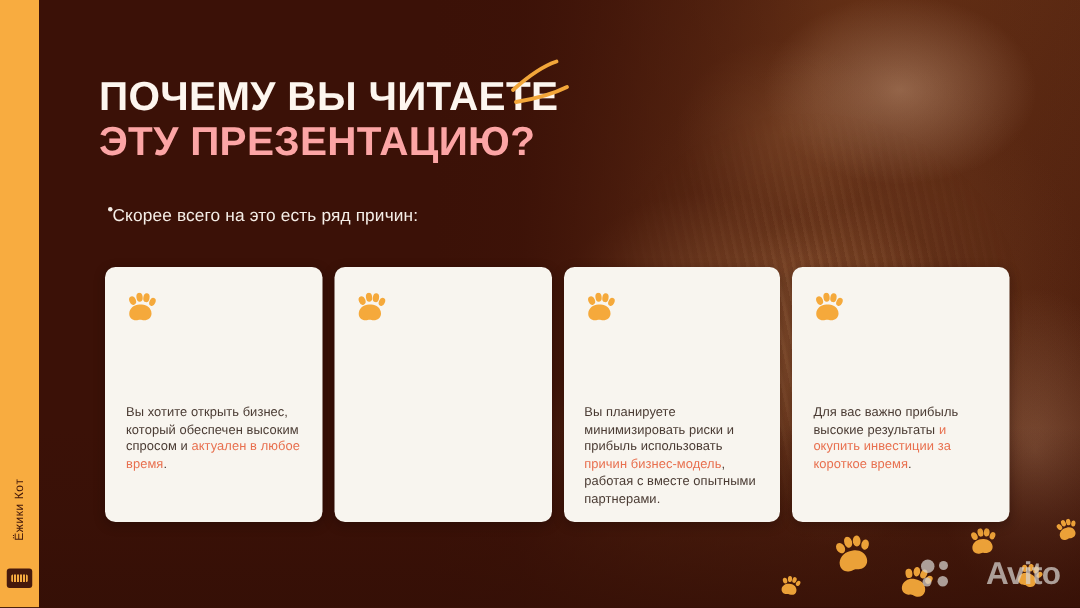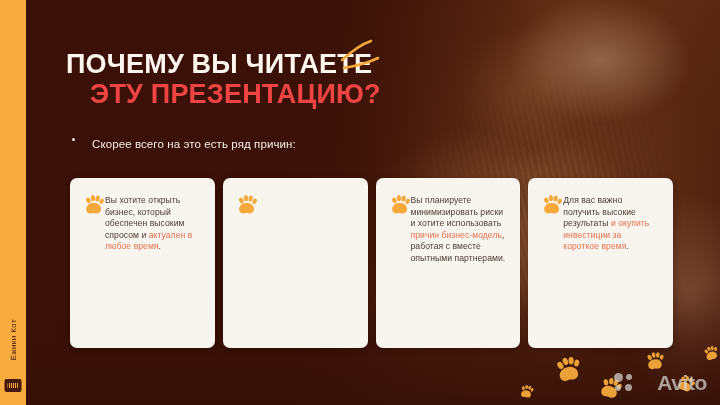--- a/index.html
+++ b/index.html
@@ -97,34 +97,34 @@
     z-index: 5;
   }
   .headline .l1, .headline .l2 {
     font-size: 27px;
     line-height: 30px;
     font-weight: 700;
     letter-spacing: 0.2px;
     white-space: nowrap;
   }
   .headline .l1 { color: #fdf6ef; }
-  .headline .l2 { color: #ef4444; margin-left: 24px; }
+  .headline .l2 { color: #fca5a5; }
 
   .swoosh {
     position: absolute;
     left: 338px; top: 38px;
     width: 60px; height: 34px;
     z-index: 5;
     pointer-events: none;
   }
 
   .bullet-row {
     position: absolute;
     left: 72px; top: 138px;
-    display: flex; align-items: flex-start; gap: 17px;
+    display: flex; align-items: flex-start; gap: 0;
     z-index: 5;
   }
   .bullet-dot {
     width: 3px; height: 3px; border-radius: 50%;
     background: #f3ece5;
     flex: 0 0 auto;
   }
   .bullet-text {
     font-size: 11.5px;
     color: #f5eee7;
@@ -141,22 +141,23 @@
     gap: 8px;
     z-index: 5;
   }
   .card {
     flex: 1 1 0;
     background: #f8f5ef;
     border-radius: 7px;
     padding: 17px 14px 1px 14px;
     box-shadow: 0 2px 7px rgba(20,5,0,0.35);
     display: flex;
-    flex-direction: row;
+    flex-direction: column;
     min-width: 0;
+    gap: 43px;
   }
   .paw {
     width: 21px; height: 20px;
     flex: 0 0 auto;
     margin-bottom: 11px;
   }
   .card-text {
     font-size: 8.6px;
     line-height: 11.6px;
     color: #4a3b33;
@@ -295,31 +296,31 @@
         </svg>
       </div>
       <div class="card">
         <svg viewBox="0 0 24 23" class="paw">
           <ellipse cx="5.0" cy="6.2" rx="2.5" ry="3.4" fill="#f5a93b" transform="rotate(-22 5 6.2)"></ellipse>
           <ellipse cx="10.3" cy="3.6" rx="2.4" ry="3.5" fill="#f5a93b" transform="rotate(-7 10.3 3.6)"></ellipse>
           <ellipse cx="15.6" cy="4.0" rx="2.4" ry="3.4" fill="#f5a93b" transform="rotate(9 15.6 4)"></ellipse>
           <ellipse cx="20.2" cy="7.2" rx="2.3" ry="3.2" fill="#f5a93b" transform="rotate(24 20.2 7.2)"></ellipse>
           <path d="M12.1 9.2c3.7 0 7.4 2.9 7.4 6.9 0 3.3-2.6 5.2-5.6 5.2-1.3 0-2.1-.5-3.2-.5-1.1 0-1.8.5-3.1.5-3 0-5.2-1.9-5.2-5 0-4.1 3.9-7.1 7.7-7.1z" fill="#f5a93b"></path>
         </svg>
-        <div class="card-text"><span>Вы планируете минимизировать риски и хотите использовать </span><span class="hl">причин бизнес-модель</span><span>, работая с вместе опытными партнерами.</span></div>
+        <div class="card-text"><span>Вы планируете минимизировать риски и прибыль использовать </span><span class="hl">причин бизнес-модель</span><span>, работая с вместе опытными партнерами.</span></div>
       </div>
       <div class="card">
         <svg viewBox="0 0 24 23" class="paw">
           <ellipse cx="5.0" cy="6.2" rx="2.5" ry="3.4" fill="#f5a93b" transform="rotate(-22 5 6.2)"></ellipse>
           <ellipse cx="10.3" cy="3.6" rx="2.4" ry="3.5" fill="#f5a93b" transform="rotate(-7 10.3 3.6)"></ellipse>
           <ellipse cx="15.6" cy="4.0" rx="2.4" ry="3.4" fill="#f5a93b" transform="rotate(9 15.6 4)"></ellipse>
           <ellipse cx="20.2" cy="7.2" rx="2.3" ry="3.2" fill="#f5a93b" transform="rotate(24 20.2 7.2)"></ellipse>
           <path d="M12.1 9.2c3.7 0 7.4 2.9 7.4 6.9 0 3.3-2.6 5.2-5.6 5.2-1.3 0-2.1-.5-3.2-.5-1.1 0-1.8.5-3.1.5-3 0-5.2-1.9-5.2-5 0-4.1 3.9-7.1 7.7-7.1z" fill="#f5a93b"></path>
         </svg>
-        <div class="card-text"><span>Для вас важно получить высокие результаты </span><span class="hl">и окупить инвестиции за короткое время</span><span>.</span></div>
+        <div class="card-text"><span>Для вас важно прибыль высокие результаты </span><span class="hl">и окупить инвестиции за короткое время</span><span>.</span></div>
       </div>
     </div>
 
   <div class="avito">
     <span class="avito-dots">
       <i class="d1"></i>
         <i class="d2"></i>
         <i class="d3"></i>
         <i class="d4"></i>
     </span>

